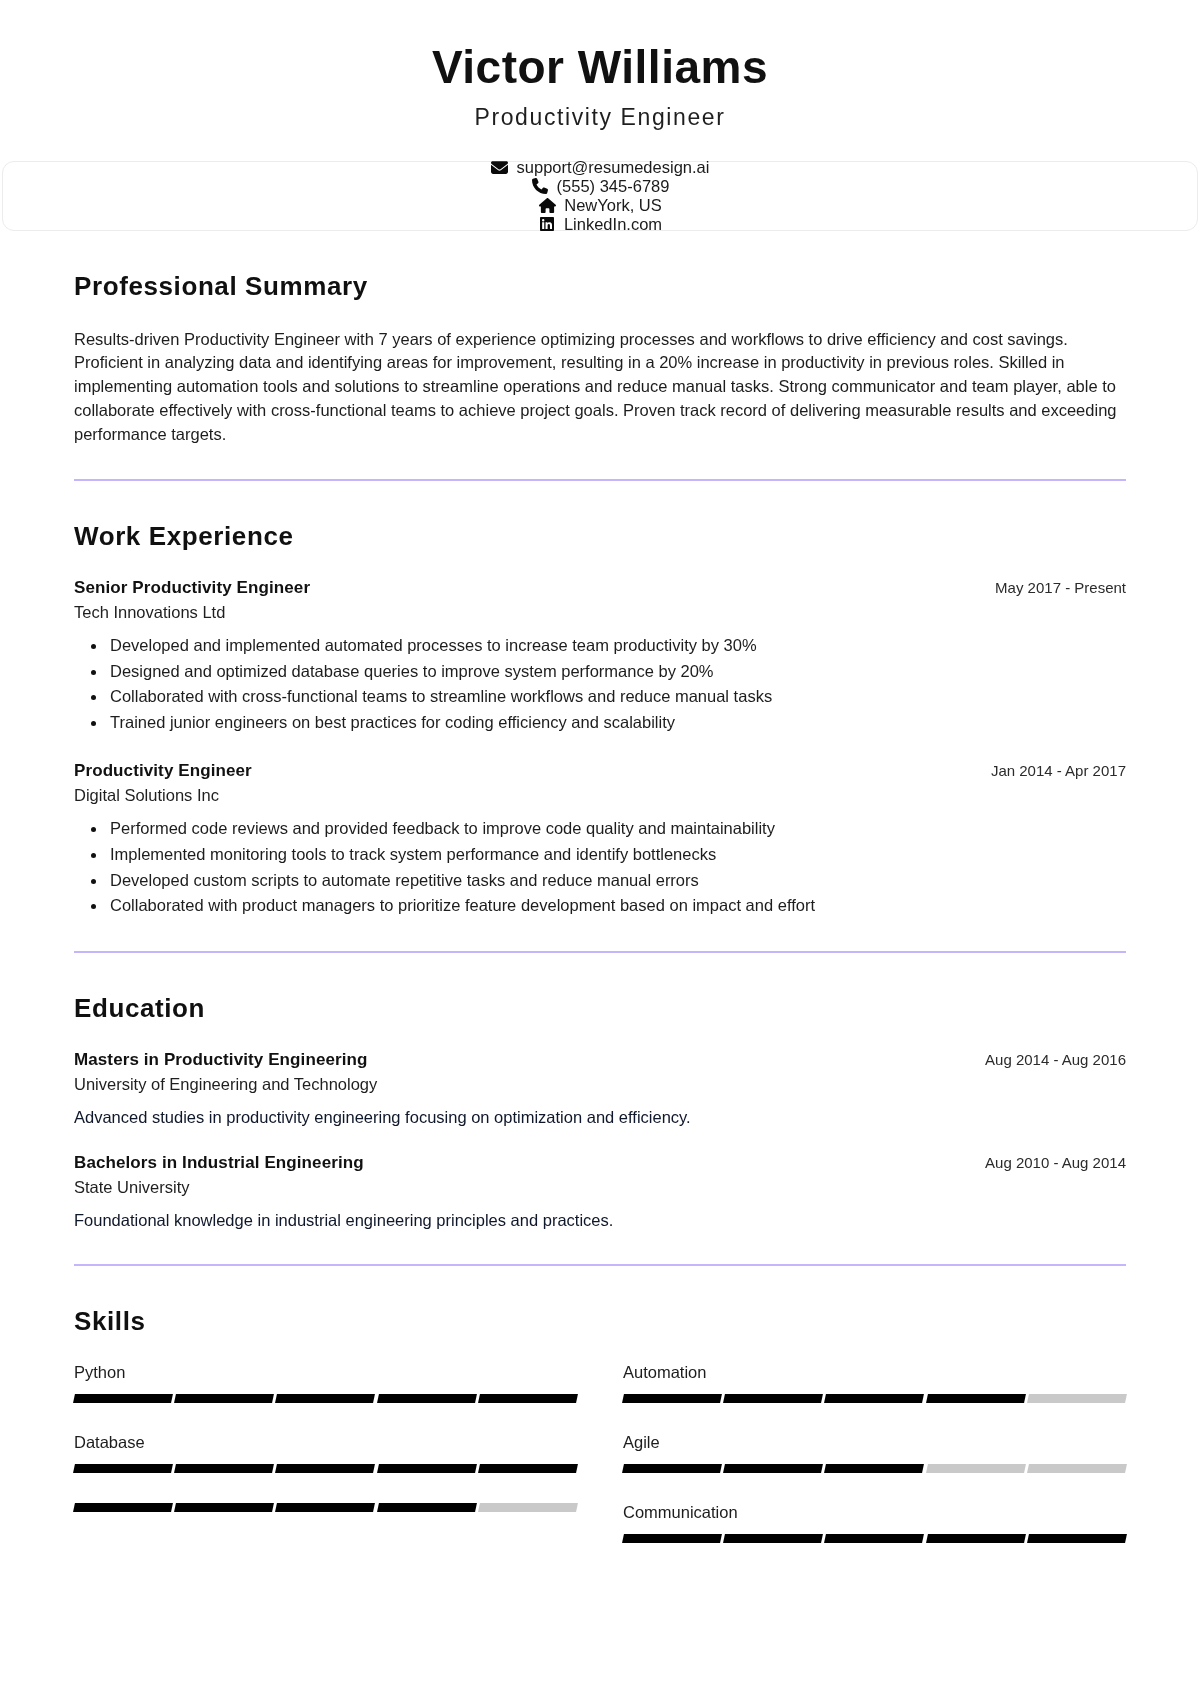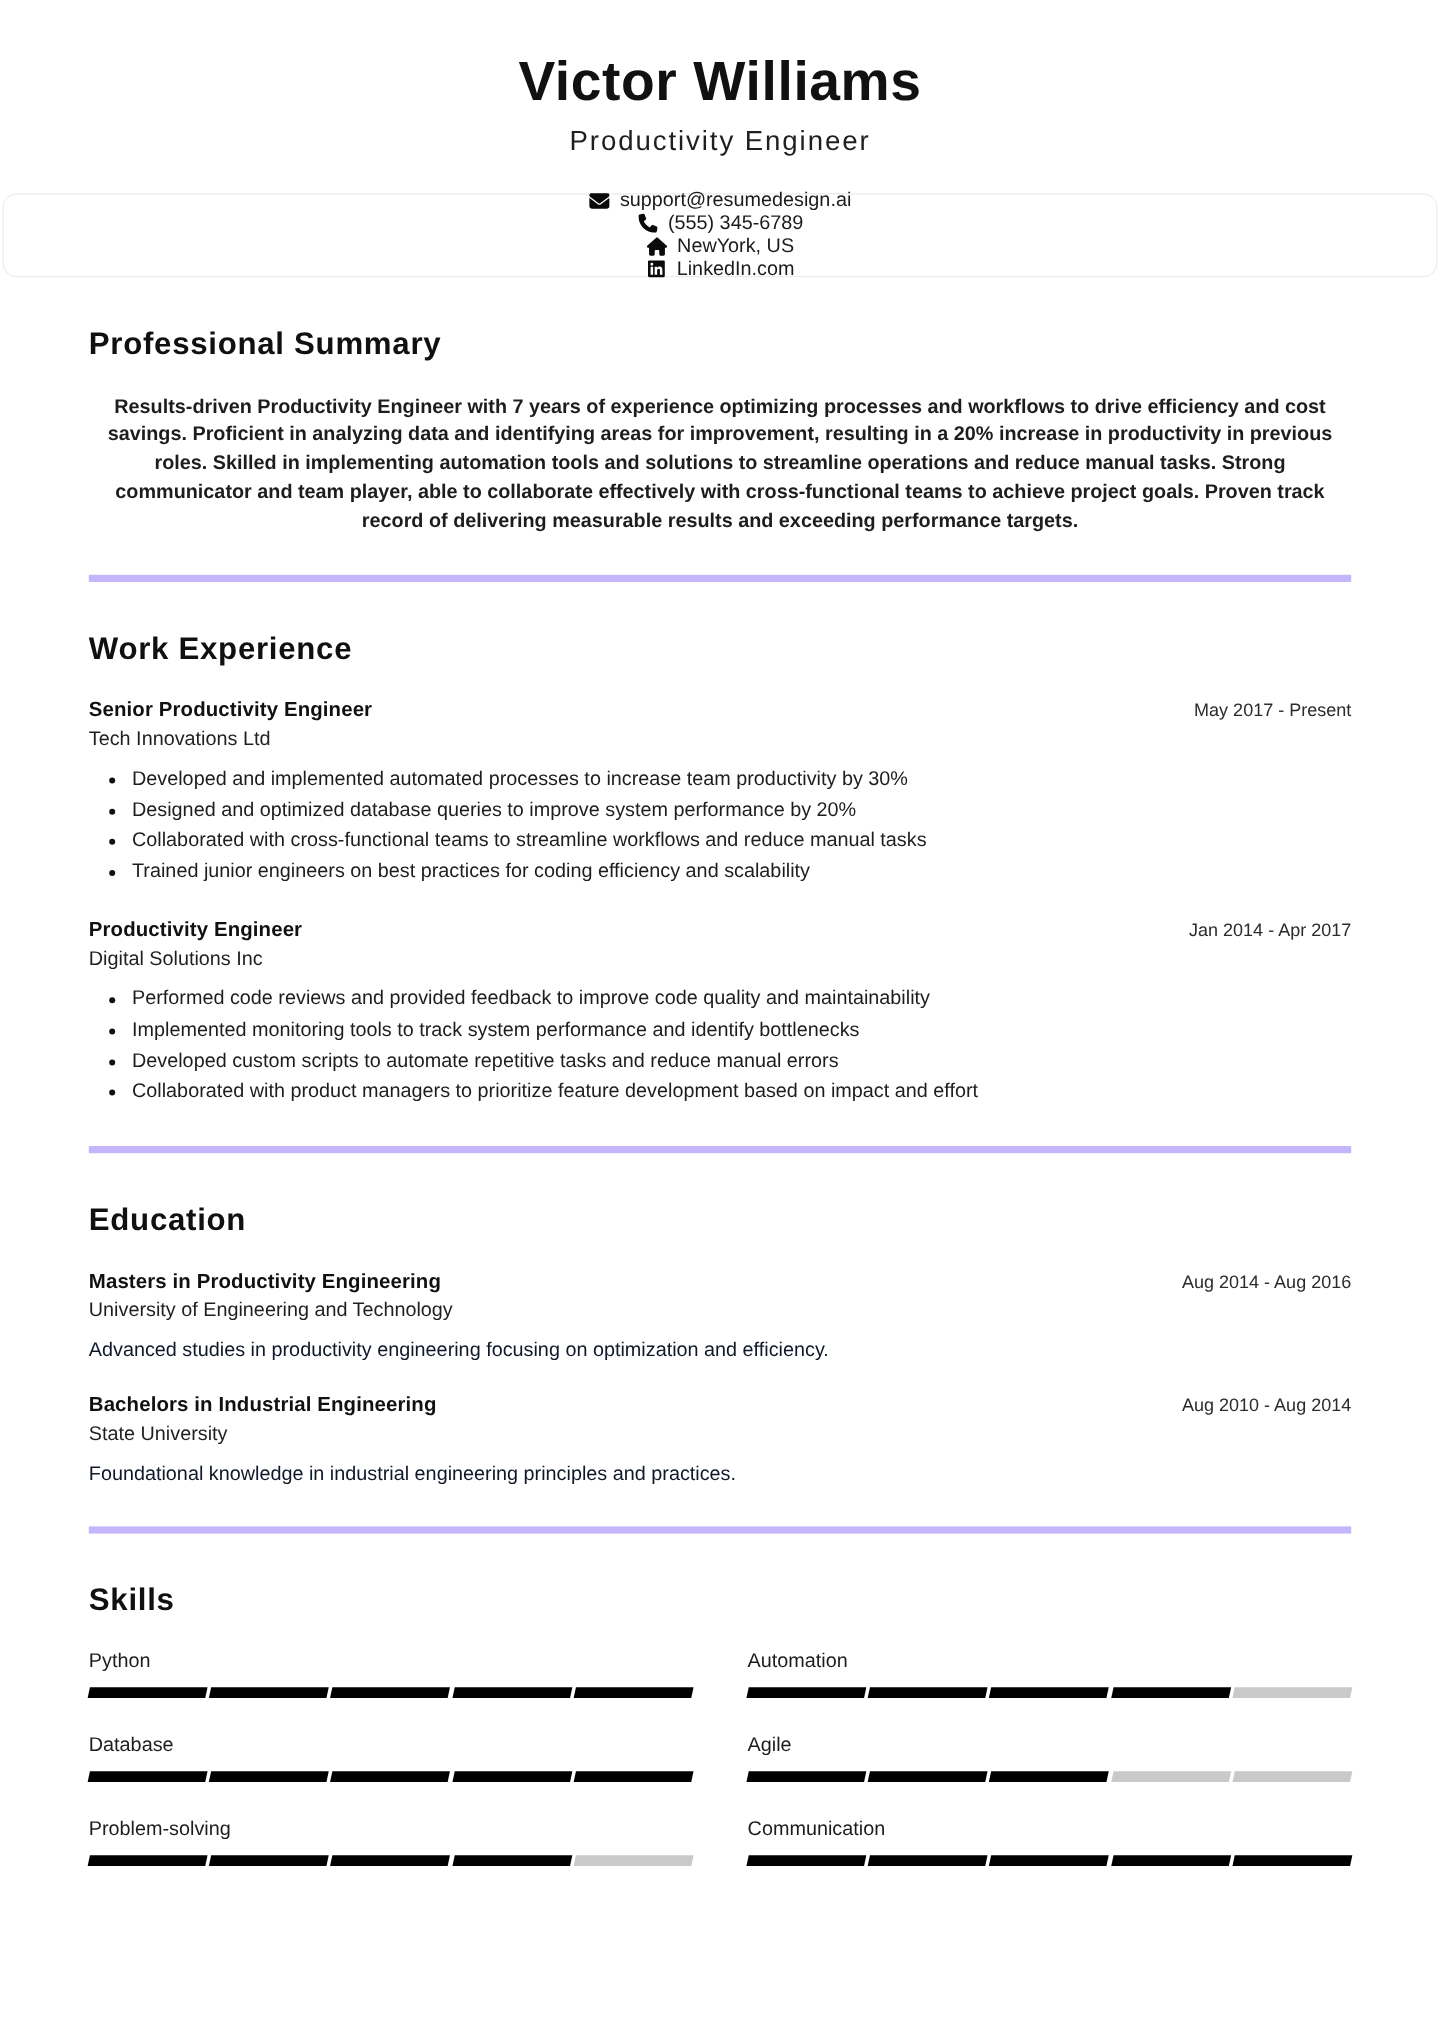--- a/index.html
+++ b/index.html
@@ -73,38 +73,37 @@
     margin-right: 8px;
     color: #0a0a0a;
   }
   .contact-item .ci-icon svg { display: block; }
 
   
   .content { padding: 0 74px; }
 
   .section {
     padding: 40px 0 32px 0;
-    border-bottom: 6px solid #c4b5fd;
+    border-bottom: 2px solid #c4b5fd;
   }
   .section.last { border-bottom: none; padding-bottom: 20px; }
 
   .section-title {
     font-size: 26px;
     font-weight: 700;
     color: #101010;
     letter-spacing: 0.6px;
     margin-bottom: 26px;
   }
 
   .summary-text {
     font-size: 16.5px;
     line-height: 1.45;
     color: #1d1d1d;
-    text-align: center;
-    font-weight: bold;
+    text-align: left;
   }
 
   
   .entry { margin-bottom: 22px; }
   .entry:last-child { margin-bottom: 0; }
 
   .entry-head {
     display: flex;
     justify-content: space-between;
     align-items: baseline;
@@ -338,21 +337,20 @@
           <div class="skill-bar">
               <div class="seg on"></div>
               <div class="seg on"></div>
               <div class="seg on"></div>
               <div class="seg"></div>
               <div class="seg"></div>
             </div>
         </div>
 
         <div class="skill">
-          <div class="skill-name">Problem-solving</div>
           <div class="skill-bar">
               <div class="seg on"></div>
               <div class="seg on"></div>
               <div class="seg on"></div>
               <div class="seg on"></div>
               <div class="seg"></div>
             </div>
         </div>
 
         <div class="skill">

